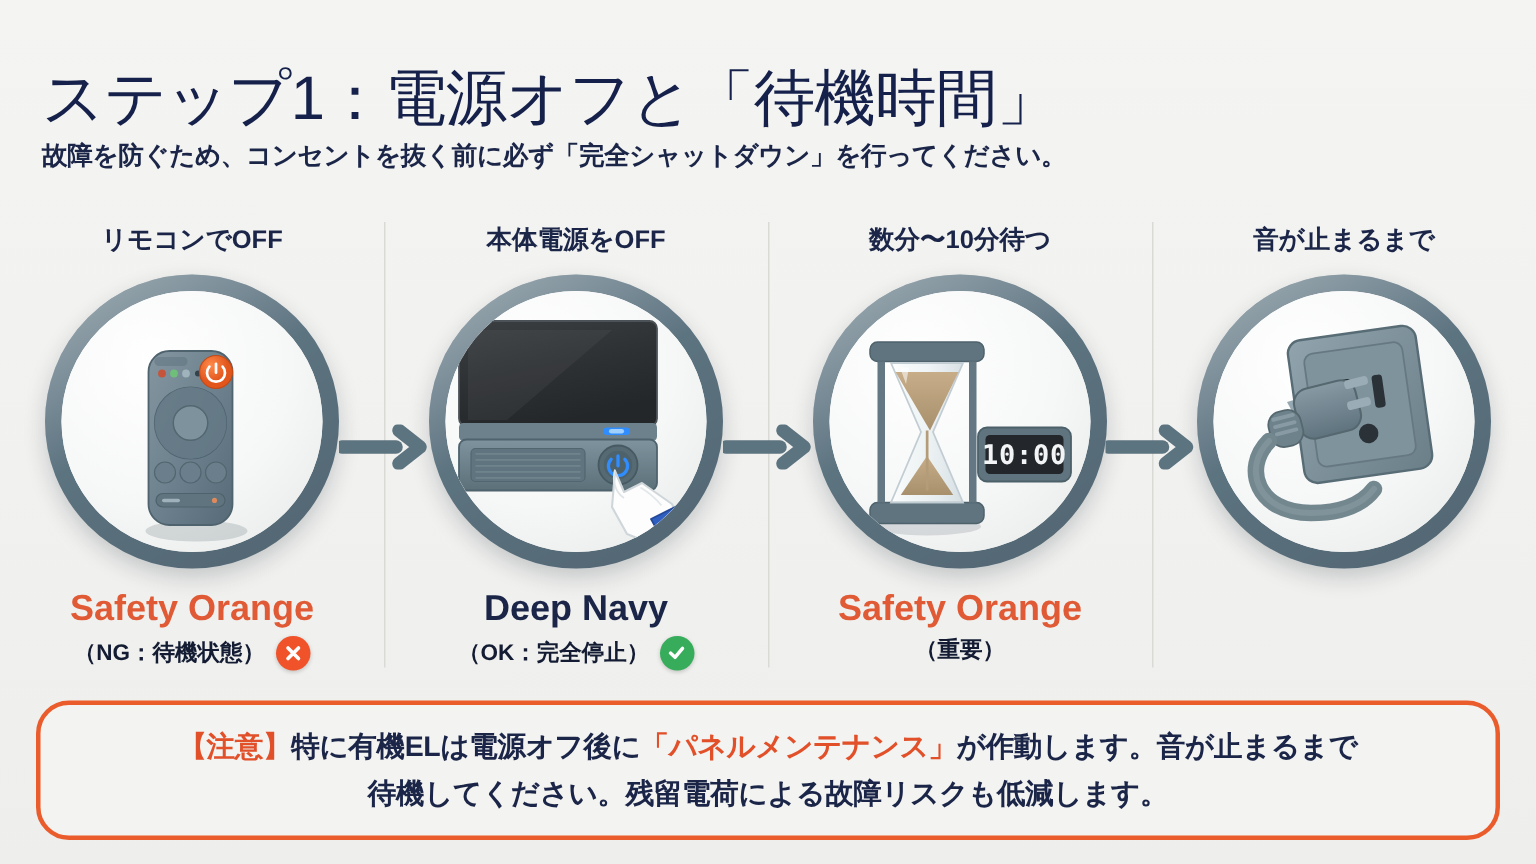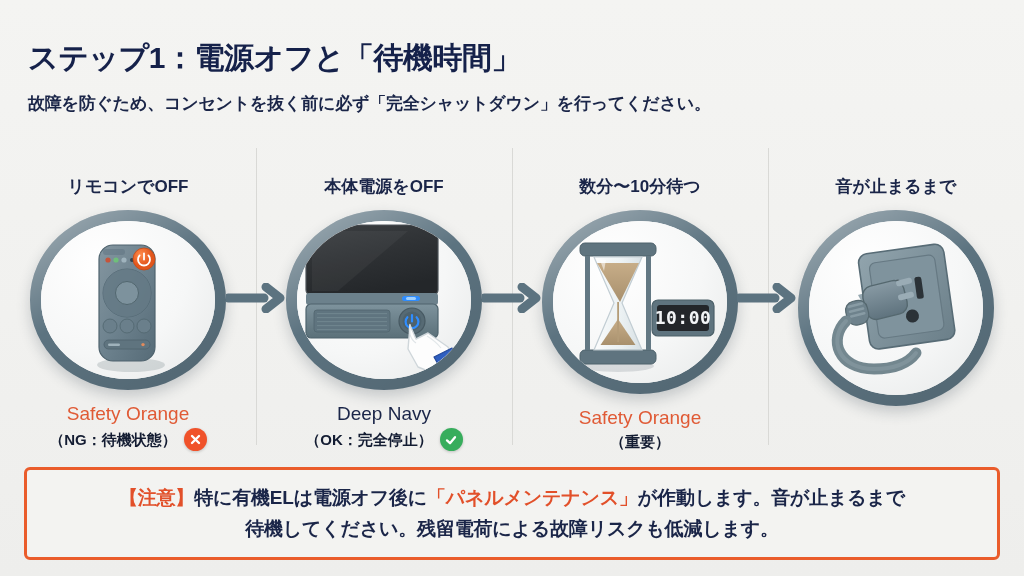--- a/index.html
+++ b/index.html
@@ -11,21 +11,21 @@
   }
   .page {
     position: relative;
     width: 1024px; height: 576px;
     background: linear-gradient(180deg, #f4f4f2 0%, #f1f1ef 55%, #eeeeec 100%);
   }
 
   
   .title {
     position: absolute; left: 28px; top: 38px;
-    font-size: 30px; font-weight: 700; letter-spacing: -0.5px;
+    font-size: 41px; font-weight: 400; letter-spacing: -0.5px;
     color: #15214a;
     white-space: nowrap;
   }
   .subtitle {
     position: absolute; left: 28px; top: 92px;
     font-size: 17px; font-weight: 700; letter-spacing: -0.2px;
     color: #1a2548;
     white-space: nowrap;
   }
 
@@ -45,21 +45,21 @@
   .col + .col::before {
     content: "";
     position: absolute;
     left: 0; top: 2px;
     width: 1px; height: 297px;
     background: #d9d9d6;
   }
   .step-label {
     font-size: 17px; font-weight: 700;
     color: #1a2548;
-    margin-top: 29px;
+    margin-top: 2px;
     white-space: nowrap;
   }
 
   
   .circle-wrap {
     position: relative;
     width: 196px; height: 196px;
     margin-top: 12px;
   }
   .ring {
@@ -99,21 +99,21 @@
   .a2 { left: 482px; }
   .a3 { left: 737px; }
 
   
   .caption {
     margin-top: 12px;
     text-align: center;
     line-height: 1.28;
   }
   .cap-main {
-    font-size: 19px; font-weight: 400;
+    font-size: 24px; font-weight: 700;
     white-space: nowrap;
   }
   .cap-orange { color: #e05a35; }
   .cap-navy   { color: #1a2548; }
   .cap-sub {
     display: flex; align-items: center; justify-content: center;
     gap: 7px;
     font-size: 15px; font-weight: 700;
     color: #131c32;
     white-space: nowrap;
@@ -127,21 +127,21 @@
   .badge svg { display:block; }
   .badge-x  { background: #f0522a; box-shadow: 0 1px 3px rgba(0,0,0,0.2); }
   .badge-ok { background: #37ad5c; box-shadow: 0 1px 3px rgba(0,0,0,0.2); }
 
   
   .notice {
     position: absolute;
     left: 24px; top: 467px;
     width: 976px; height: 93px;
     border: 3px solid #ea5c2b;
-    border-radius: 6px;
+    border-radius: 22px;
     background: #f3f3f1;
     display: flex; flex-direction: column;
     align-items: center; justify-content: center;
     gap: 5px;
   }
   .notice-line {
     font-size: 19px; font-weight: 700;
     color: #1a2548;
     white-space: nowrap;
     letter-spacing: -0.2px;

